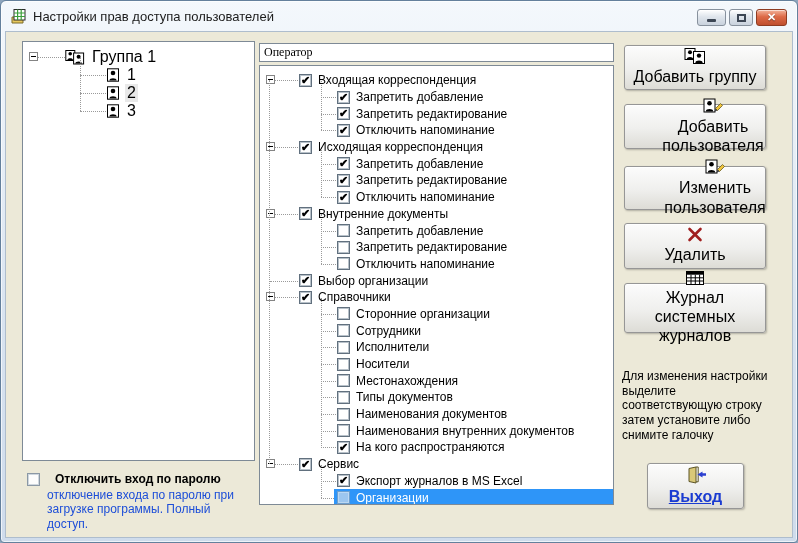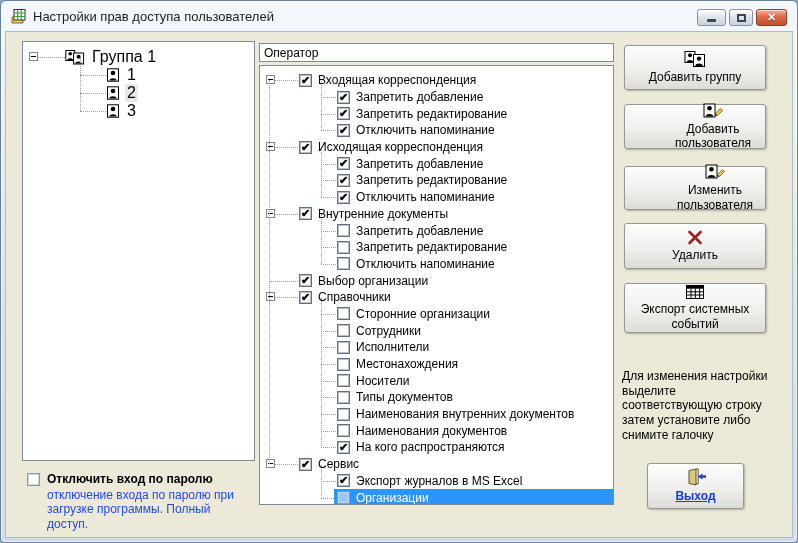--- a/index.html
+++ b/index.html
@@ -46,21 +46,21 @@
   .lrow.root .licon { margin-left:42px; }
   .llbl { margin-left:5px; padding:0 2px; white-space:nowrap; }
   .lrow.hl .llbl { background:#e9e9e9; }
 
   .expander { position:absolute; left:6px; top:50%; margin-top:-5px; width:9px; height:9px;
     background:#fff; border:1px solid #848484; }
   .expander::after { content:''; position:absolute; left:1px; right:1px; top:3px; border-top:1px solid #000; }
 
   
   .operator-input { position:absolute; left:253px; top:11px; width:355px; height:19px;
-    border:1px solid #7e8a96; font-family:Liberation Sans, sans-serif; font-size:12px;
+    border:1px solid #7e8a96; font-family:Liberation Serif, serif; font-size:12px;
     padding:4px 4px; color:#000; background:#fff; }
   .ptree { position:absolute; left:253px; top:33px; width:355px; height:440px; overflow:hidden; padding-top:6px; }
   .prow { position:relative; height:16.7px; display:flex; align-items:center; font-size:12px; color:#000; }
   .prow.root::before { content:''; position:absolute; left:14px; width:26px; top:50%; border-top:1px dotted #9a9a9a; }
   .prow.root.noexp::before { left:10px; width:30px; }
   .prow.child::before { content:''; position:absolute; left:61px; width:17px; top:50%; border-top:1px dotted #9a9a9a; }
   .child-block { position:relative; }
   .child-block::before { content:''; position:absolute; left:61px; top:-8px; bottom:8.3px; border-left:1px dotted #9a9a9a; }
   .vline-root { position:absolute; left:9px; border-left:1px dotted #9a9a9a; z-index:0; }
   .cb { flex:0 0 auto; width:13px; height:13px; background:#fff; border:1px solid #61707e;
@@ -71,30 +71,30 @@
   .plbl { margin-left:6px; white-space:nowrap; z-index:1; }
   .prow.selected { color:#fff; }
   .prow.selected::after { content:''; position:absolute; left:74px; right:0; top:0; bottom:0; background:#2e95f8; z-index:0; }
   .prow.selected .cb { background:#9cc6ef; border-color:#6d9fce; box-shadow:inset 0 0 0 1px #bcd8f3; }
 
   
   .pw-block { position:absolute; left:21px; top:440px; width:222px; }
   .pw-line { display:flex; align-items:center; }
   .pw-cb { width:13px; height:13px; background:#fdfdfd; border:1px solid #8b98a5;
     box-shadow:inset 0 0 0 1px #cfd7de; flex:0 0 auto; }
-  .pw-label { margin-left:7px; font-size:12px; font-weight:bold; color:#000; }
+  .pw-label { margin-left:15px; font-size:12px; font-weight:bold; color:#000; }
   .pw-desc { margin:2px 0 4px 20px; font-size:12px; color:#1d4ed8; line-height:1.2; }
 
   
   .rightcol { position:absolute; left:618px; top:0; width:142px; height:100%; }
   .btn { position:absolute; left:0; width:142px; border:1px solid #969696; border-radius:3px;
     background:linear-gradient(#fcfcfc,#efefed 55%,#dddcd6);
     box-shadow:1px 1px 2px rgba(0,0,0,.25), inset 0 1px 0 #fff;
     display:flex; flex-direction:column; align-items:center; justify-content:center;
-    font-size:12px; color:#000; cursor:default; text-align:center; line-height:1.2; }
+    font-size:16px; color:#000; cursor:default; text-align:center; line-height:1.2; }
   .btn .bicon { margin-bottom:3px; display:flex; }
   .btn-label { padding:0 4px; }
   #btn-add-group { top:13px; height:45px; }
   #btn-add-user { top:72px; height:45px;padding-left:36px; }
   #btn-edit-user { top:134px; height:44px;padding-left:40px; }
   #btn-delete { top:191px; height:46px; }
   #btn-journal { top:251px; height:50px; }
   .hint { position:absolute; left:-2px; top:337px; width:156px; font-size:12px; color:#000; line-height:1.22; }
   #btn-exit { left:23px; top:431px; width:97px; height:46px; }
   #btn-exit .btn-label { color:#1a3bd1; font-weight:bold; text-decoration:underline; }
@@ -251,37 +251,37 @@
           <div class="prow child">
             <span class="cb"></span>
             <span class="plbl">Сотрудники</span>
           </div>
           <div class="prow child">
             <span class="cb"></span>
             <span class="plbl">Исполнители</span>
           </div>
           <div class="prow child">
             <span class="cb"></span>
+            <span class="plbl">Носители</span>
+          </div>
+          <div class="prow child">
+            <span class="cb"></span>
             <span class="plbl">Местонахождения</span>
           </div>
           <div class="prow child">
             <span class="cb"></span>
-            <span class="plbl">Носители</span>
-          </div>
-          <div class="prow child">
-            <span class="cb"></span>
             <span class="plbl">Типы документов</span>
           </div>
           <div class="prow child">
             <span class="cb"></span>
+            <span class="plbl">Наименования документов</span>
+          </div>
+          <div class="prow child">
+            <span class="cb"></span>
             <span class="plbl">Наименования внутренних документов</span>
-          </div>
-          <div class="prow child">
-            <span class="cb"></span>
-            <span class="plbl">Наименования документов</span>
           </div>
           <div class="prow child">
             <span class="cb">✔</span>
             <span class="plbl">На кого распространяются</span>
           </div>
         </div>
         <div class="prow root">
           <span class="expander"></span>
           <span class="cb">✔</span>
           <span class="plbl">Сервис</span>
@@ -359,21 +359,21 @@
       </div>
 
       <div class="btn" id="btn-journal">
         <span class="bicon">
           <svg width="18" height="14" viewBox="0 0 18 14">
             <rect x="0.5" y="0.5" width="17" height="13" fill="#fff" stroke="#000"></rect>
             <rect x="0.5" y="0.5" width="17" height="3.2" fill="#000"></rect>
             <path d="M0.5 6.8 H17.5 M0.5 10 H17.5 M5 3.7 V13.5 M9.3 3.7 V13.5 M13.6 3.7 V13.5" stroke="#000" stroke-width="1" fill="none"></path>
           </svg>
         </span>
-        <span class="btn-label">Экспорт системных событий</span>
+        <span class="btn-label">Журнал системных журналов</span>
       </div>
 
       <div class="hint">Для изменения настройки выделите соответствующую строку затем установите либо снимите галочку</div>
 
       <div class="btn" id="btn-exit">
         <span class="bicon">
           <svg width="22" height="18" viewBox="0 0 22 18">
             <path d="M4 2.5 L11 1 V17 L4 15.5 Z" fill="#d9c878" stroke="#5c5426" stroke-width="1"></path>
             <path d="M11 1 H13.2 V15.8 H11" stroke="#5c5426" fill="none" stroke-width="1"></path>
             <path d="M12.5 8.5 L17.5 5.4 L17.5 7.2 L21 7.2 L21 9.8 L17.5 9.8 L17.5 11.6 Z" fill="#2b3fd0"></path>

